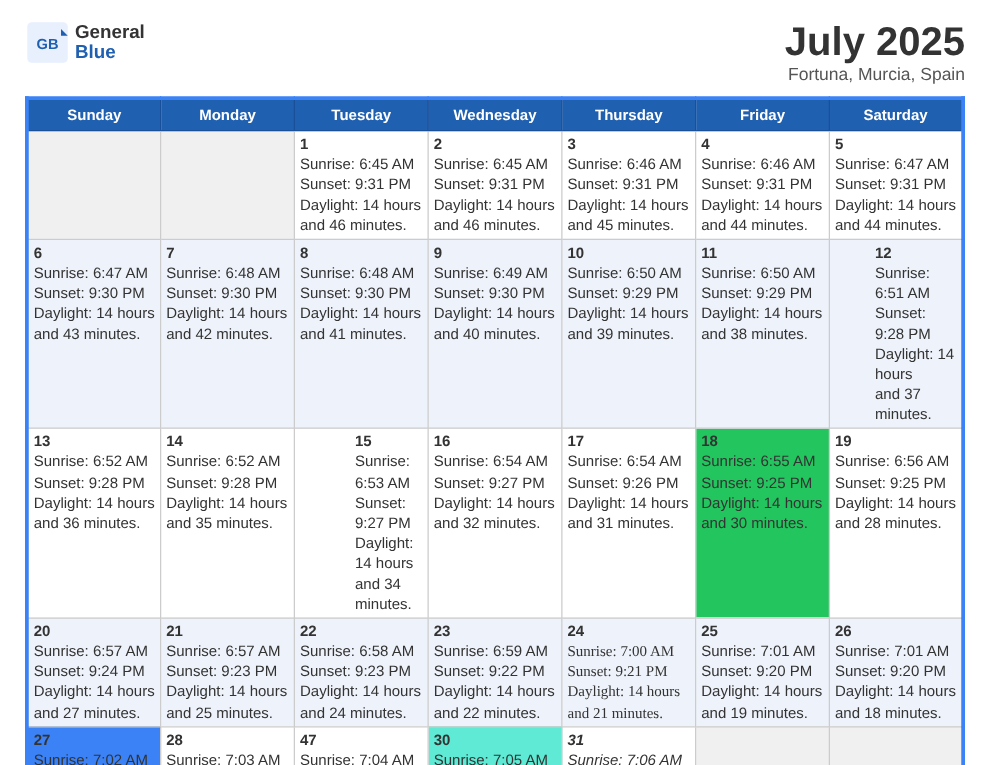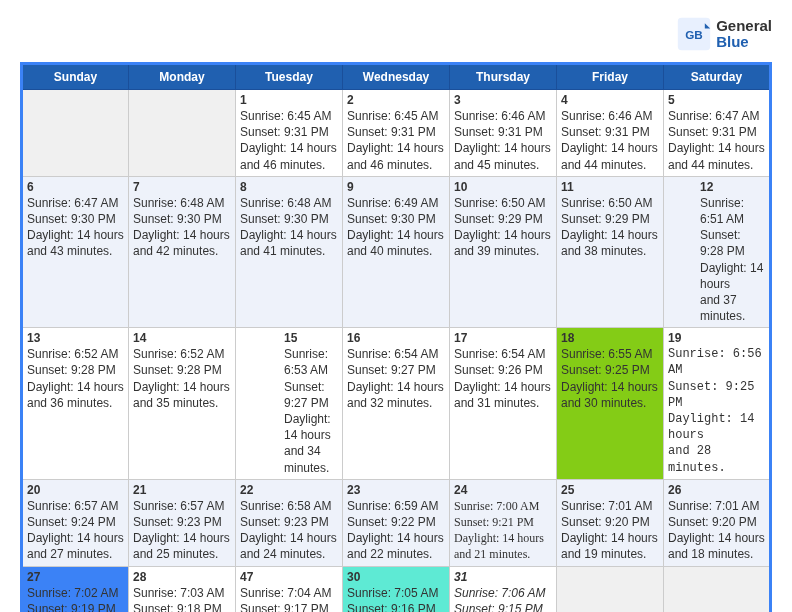--- a/index.html
+++ b/index.html
@@ -12,21 +12,21 @@
     }
     .page {
       width: 792px;
       height: 612px;
       padding: 16px 20px 12px 20px;
       display: flex;
       flex-direction: column;
     }
     .header {
       display: flex;
-      justify-content: flex-end;
+      justify-content: space-between;
       align-items: flex-start;
       margin-bottom: 10px;
     }
     .logo {
       display: flex;
       align-items: center;
       gap: 4px;
     }
     .logo-text {
       display: flex;
@@ -113,20 +113,24 @@
     <div class="logo">
       <svg class="logo-icon" viewBox="0 0 40 40">
         <rect x="2" y="2" width="36" height="36" rx="4" fill="#e8f0fe"></rect>
         <text x="20" y="26" text-anchor="middle" font-size="13" font-weight="bold" fill="#2060b0" font-family="Arial">GB</text>
         <polygon points="32,8 38,14 32,14" fill="#2060b0"></polygon>
       </svg>
       <div class="logo-text">
         <span class="logo-general">General</span>
         <span class="logo-blue">Blue</span>
       </div>
+    </div>
+    <div class="title-block">
+      <div class="title-month">July 2025</div>
+      <div class="title-location">Fortuna, Murcia, Spain</div>
     </div>
   </div>
 
   <table class="calendar">
     <thead>
       <tr>
         <th>Sunday</th>
         <th>Monday</th>
         <th>Tuesday</th>
         <th>Wednesday</th>
@@ -255,30 +259,30 @@
 Daylight: 14 hours
 and 32 minutes.</div>
           </td>
           <td style="background: rgb(255, 255, 255);">
             <span class="day-num">17</span>
             <div class="day-info" style="white-space: pre-line;">Sunrise: 6:54 AM
 Sunset: 9:26 PM
 Daylight: 14 hours
 and 31 minutes.</div>
           </td>
-          <td style="background: #84cc16;">
+          <td style="background: #22c55e;">
             <span class="day-num">18</span>
             <div class="day-info" style="white-space: pre-line;">Sunrise: 6:55 AM
 Sunset: 9:25 PM
 Daylight: 14 hours
 and 30 minutes.</div>
           </td>
           <td style="background: rgb(255, 255, 255);">
             <span class="day-num">19</span>
-            <div class="day-info" style="white-space: pre-line; font-family: Liberation Mono, monospace;">Sunrise: 6:56 AM
+            <div class="day-info" style="white-space: pre-line;">Sunrise: 6:56 AM
 Sunset: 9:25 PM
 Daylight: 14 hours
 and 28 minutes.</div>
           </td>
         </tr>
         <tr>
           <td style="background: rgb(238, 242, 250);">
             <span class="day-num">20</span>
             <div class="day-info" style="white-space: pre-line;">Sunrise: 6:57 AM
 Sunset: 9:24 PM

